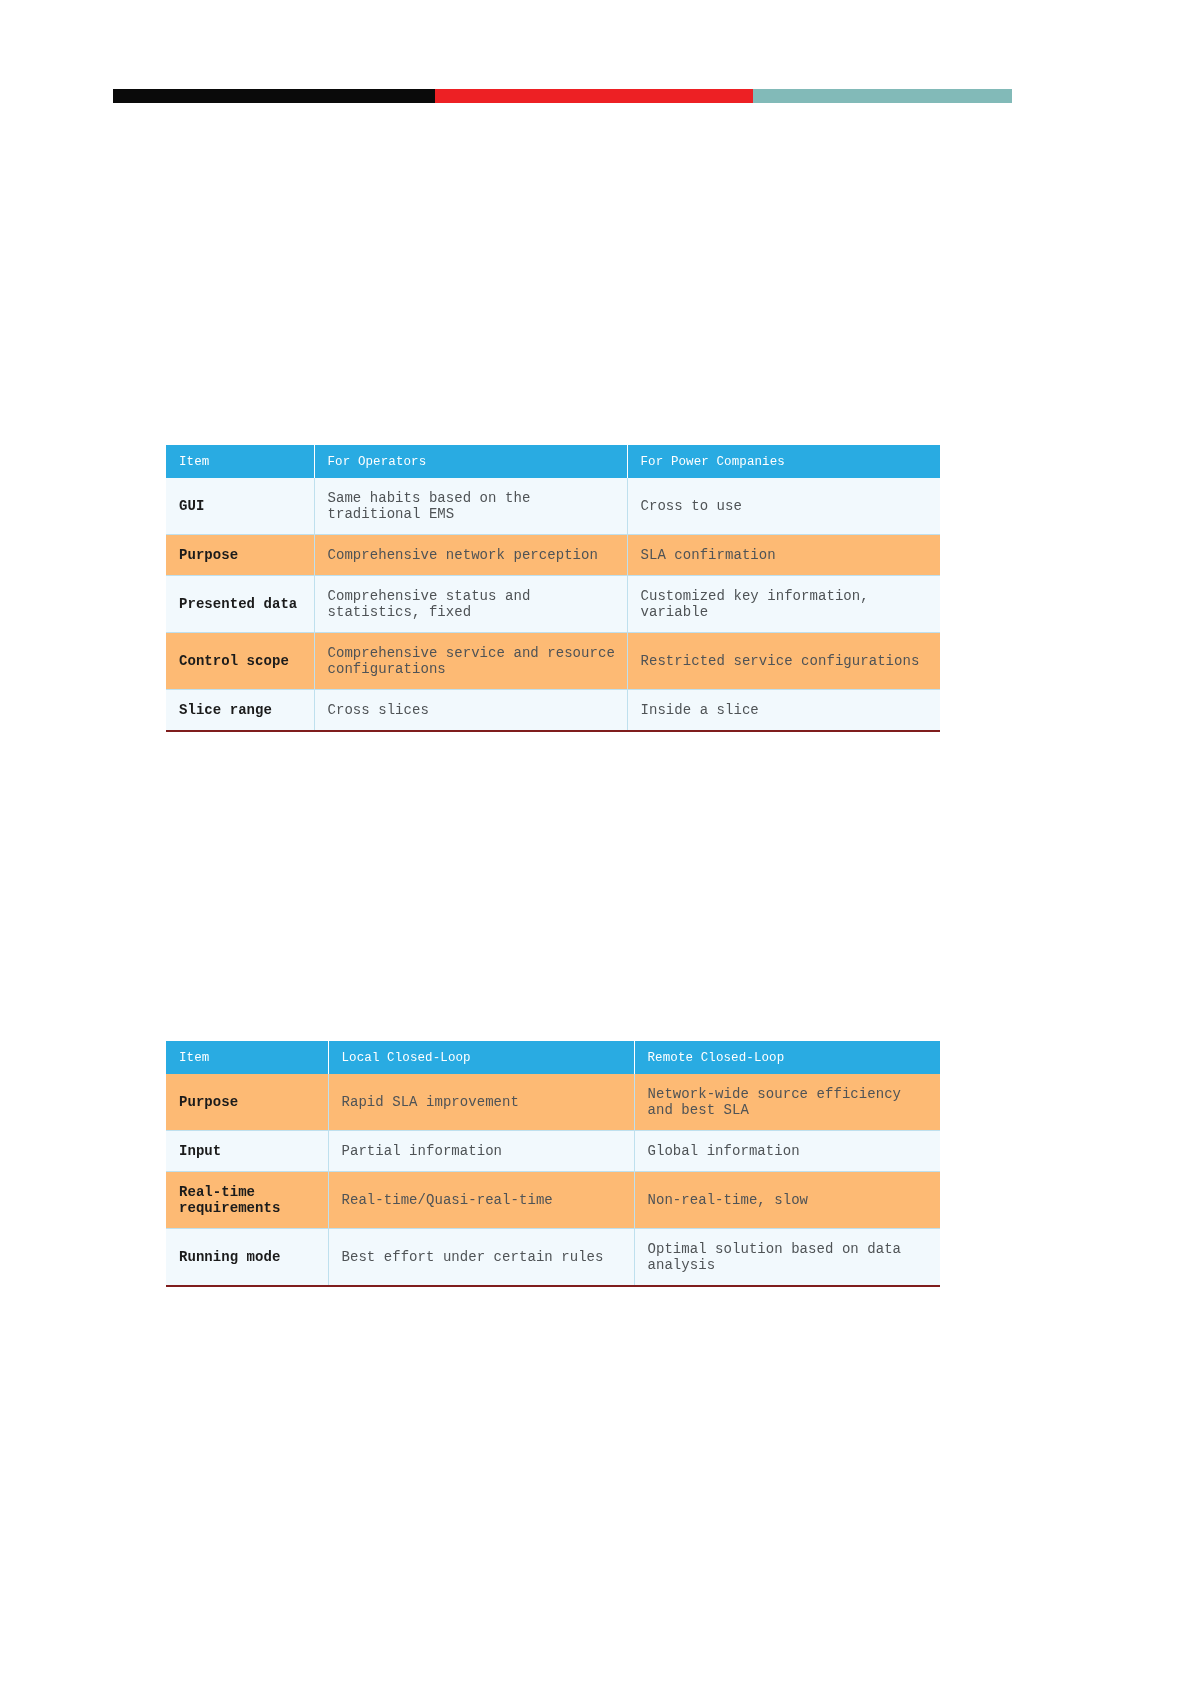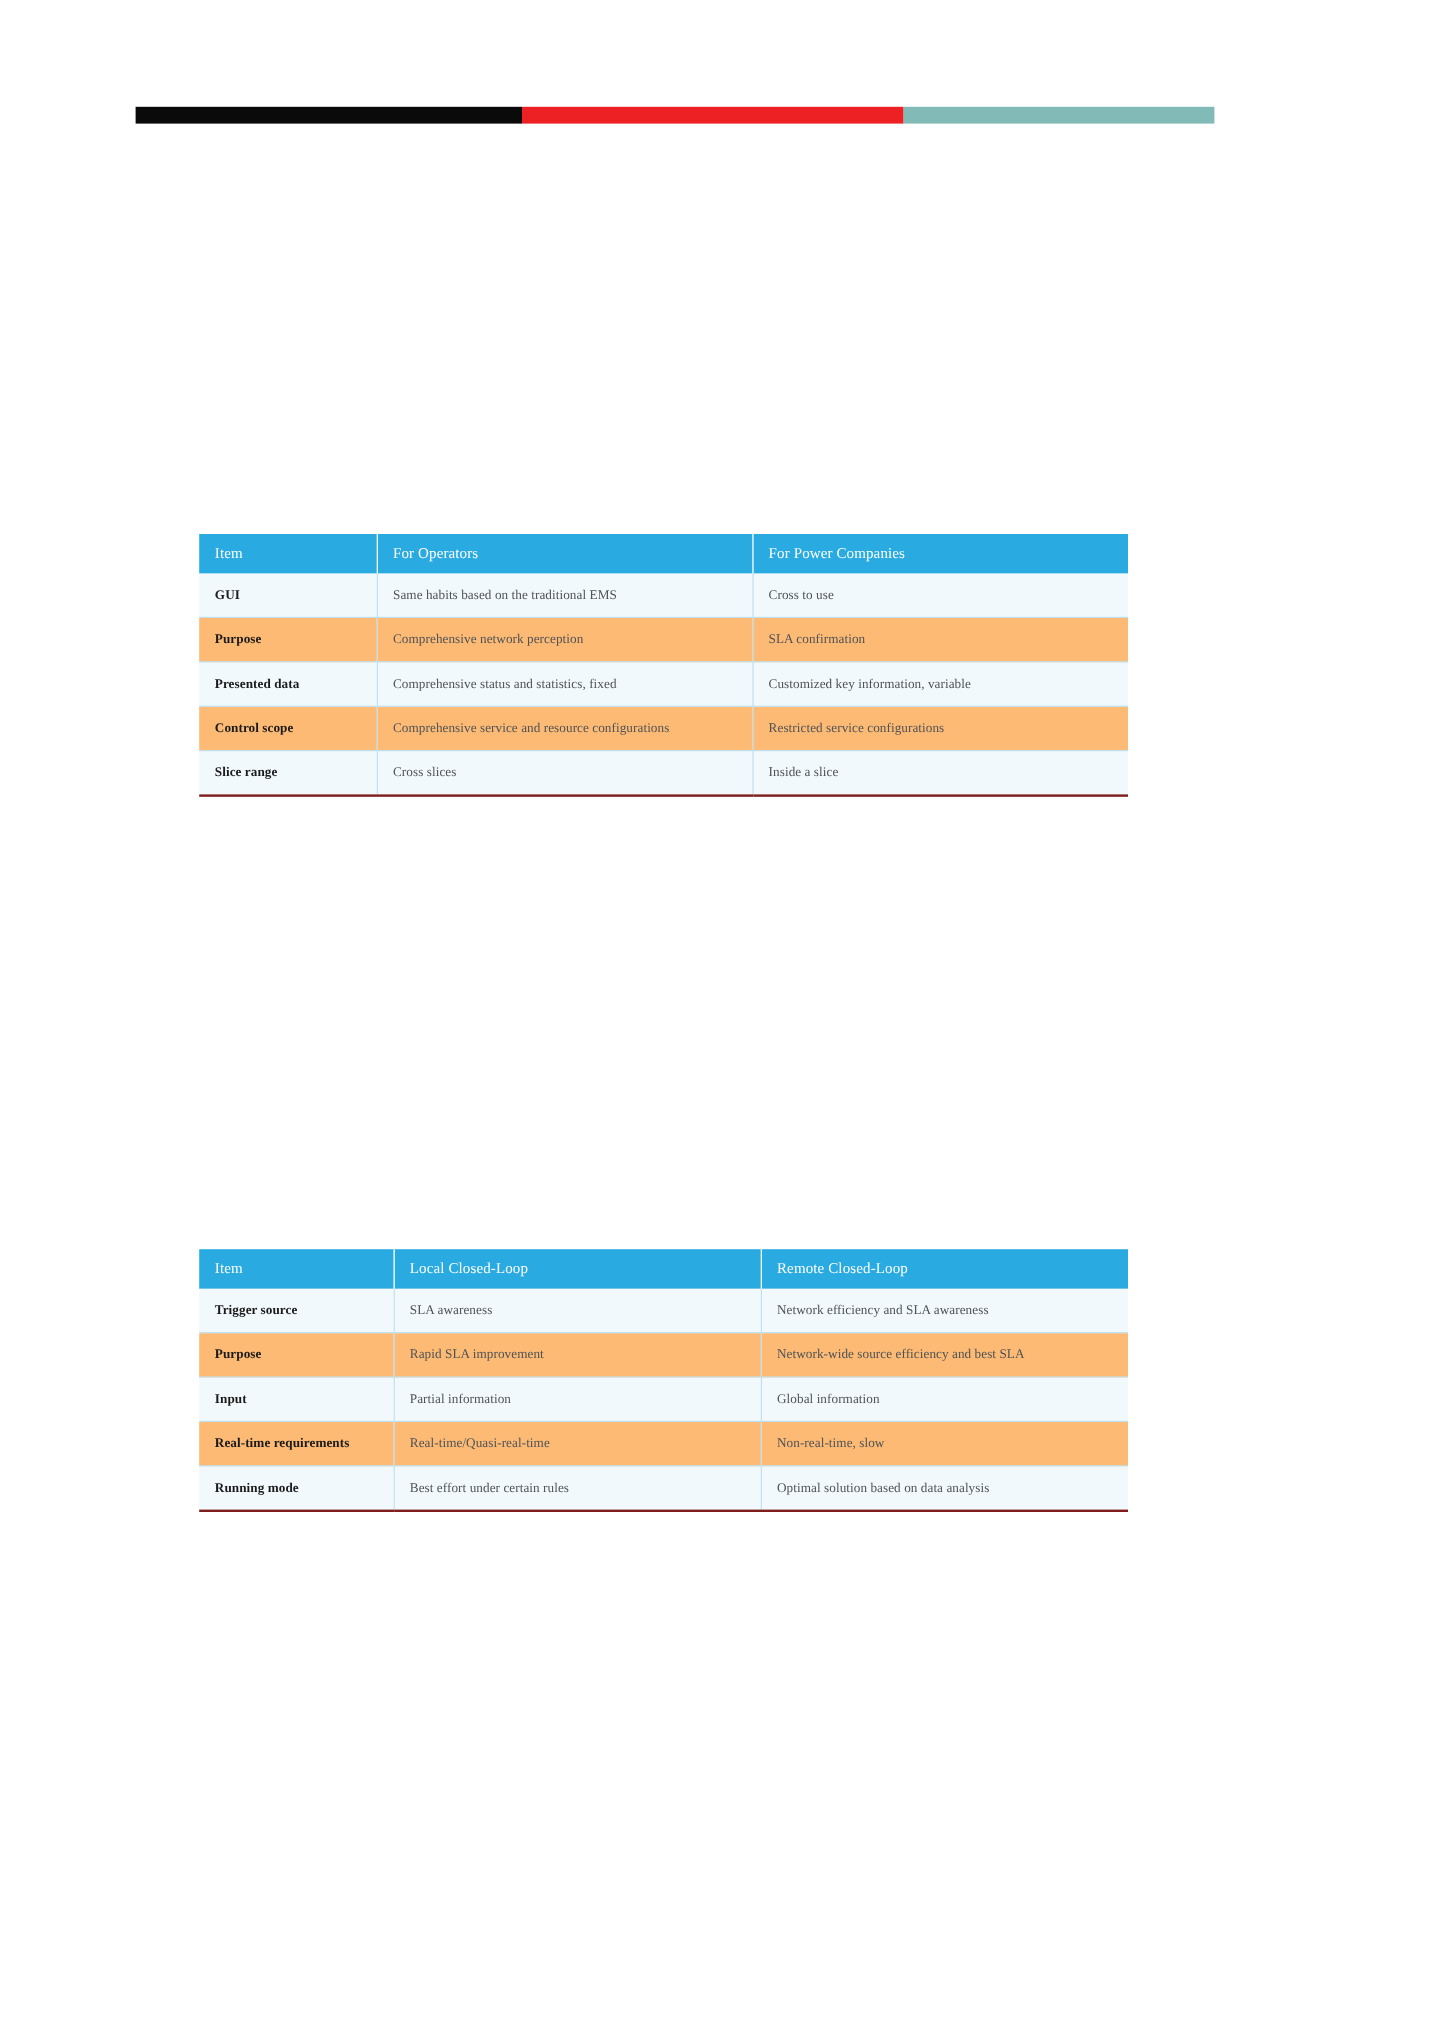--- a/index.html
+++ b/index.html
@@ -27,21 +27,21 @@
   }
   .header-rule .seg-black { background: #0a0a0a; width: 322px; height: 100%; }
   .header-rule .seg-red   { background: #ed2024; width: 318px; height: 100%; }
   .header-rule .seg-teal  { background: #82bab8; width: 259px; height: 100%; }
 
   
   .data-table {
     position: absolute;
     border-collapse: collapse;
     table-layout: fixed;
-    font-family: Liberation Serif, serif;
+    font-family: Liberation Mono, monospace;
   }
   #table-one {
     left: 166px;
     top: 445px;
     width: 774px;
   }
   #table-two {
     left: 166px;
     top: 1041px;
     width: 774px;
@@ -54,21 +54,21 @@
     font-weight: normal;
     text-align: left;
     padding: 9px 0 9px 13px;
     height: 15px;
     border-right: 1px solid #ffffff;
     letter-spacing: 0.1px;
   }
   .data-table thead th:last-child { border-right: none; margin-left: 36px; }
 
   .data-table tbody td {
-    font-size: 11px;
+    font-size: 14px;
     padding: 12px 10px 12px 13px;
     border-bottom: 1px solid #bfe0ee;
     border-right: 1px solid #bfe0ee;
     color: #4f5356;
     vertical-align: middle;
     letter-spacing: 0.05px;
   }
   .data-table tbody td:last-child { border-right: none; }
   .data-table tbody td.col-item {
     color: #1b1b1b;
@@ -158,25 +158,20 @@
       <col class="c3">
   </colgroup>
   <thead>
     <tr>
       <th>Item</th>
       <th>Local Closed-Loop</th>
       <th>Remote Closed-Loop</th>
     </tr>
   </thead>
   <tbody>
-    <tr class="row-odd">
-      <td class="col-item">Trigger source</td>
-      <td>SLA awareness</td>
-      <td>Network efficiency and SLA awareness</td>
-    </tr>
     <tr class="row-even">
       <td class="col-item">Purpose</td>
       <td>Rapid SLA improvement</td>
       <td>Network-wide source efficiency and best SLA</td>
     </tr>
     <tr class="row-odd">
       <td class="col-item">Input</td>
       <td>Partial information</td>
       <td>Global information</td>
     </tr>

